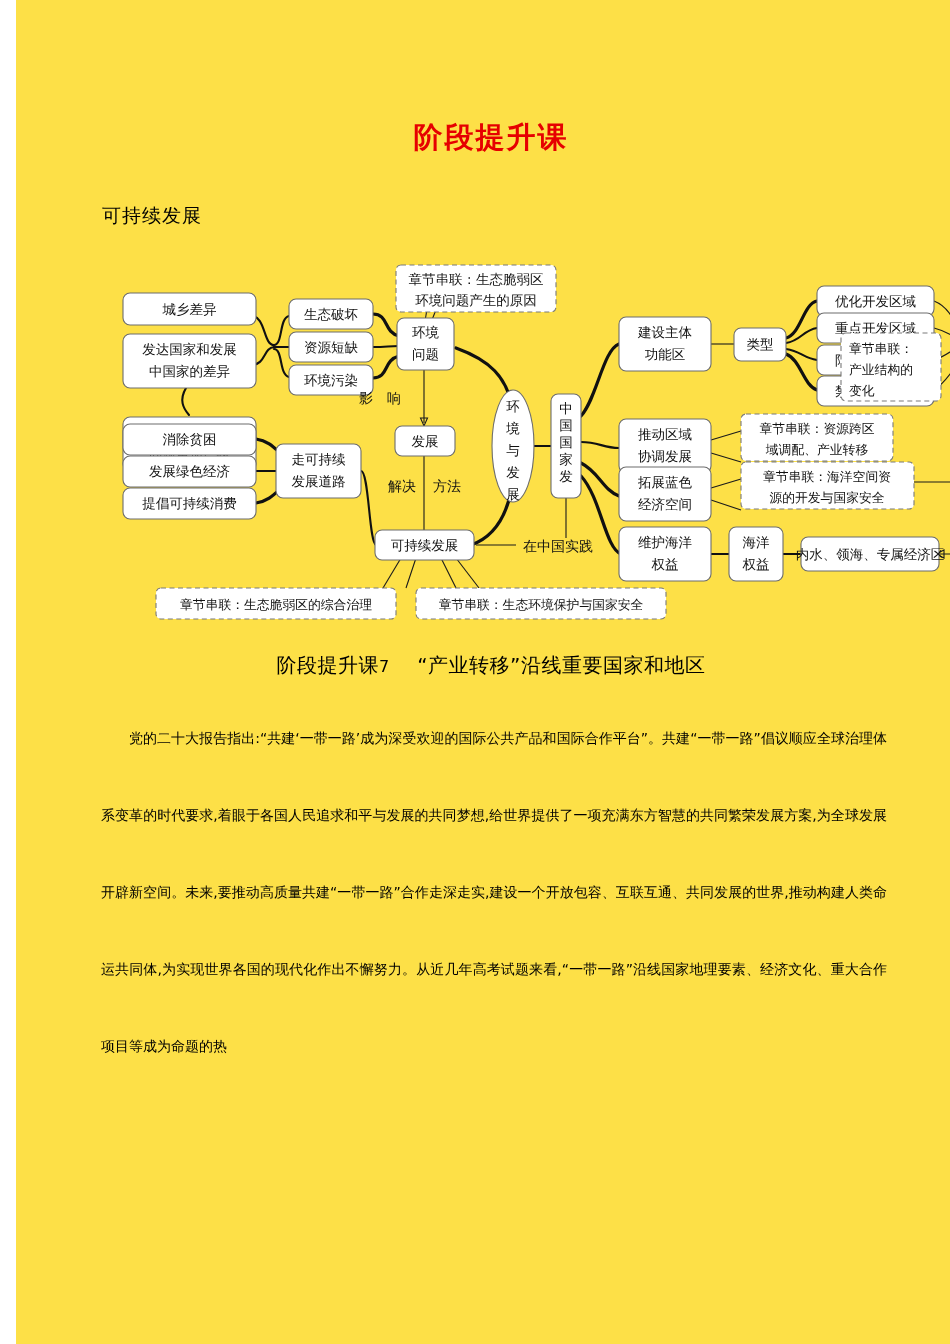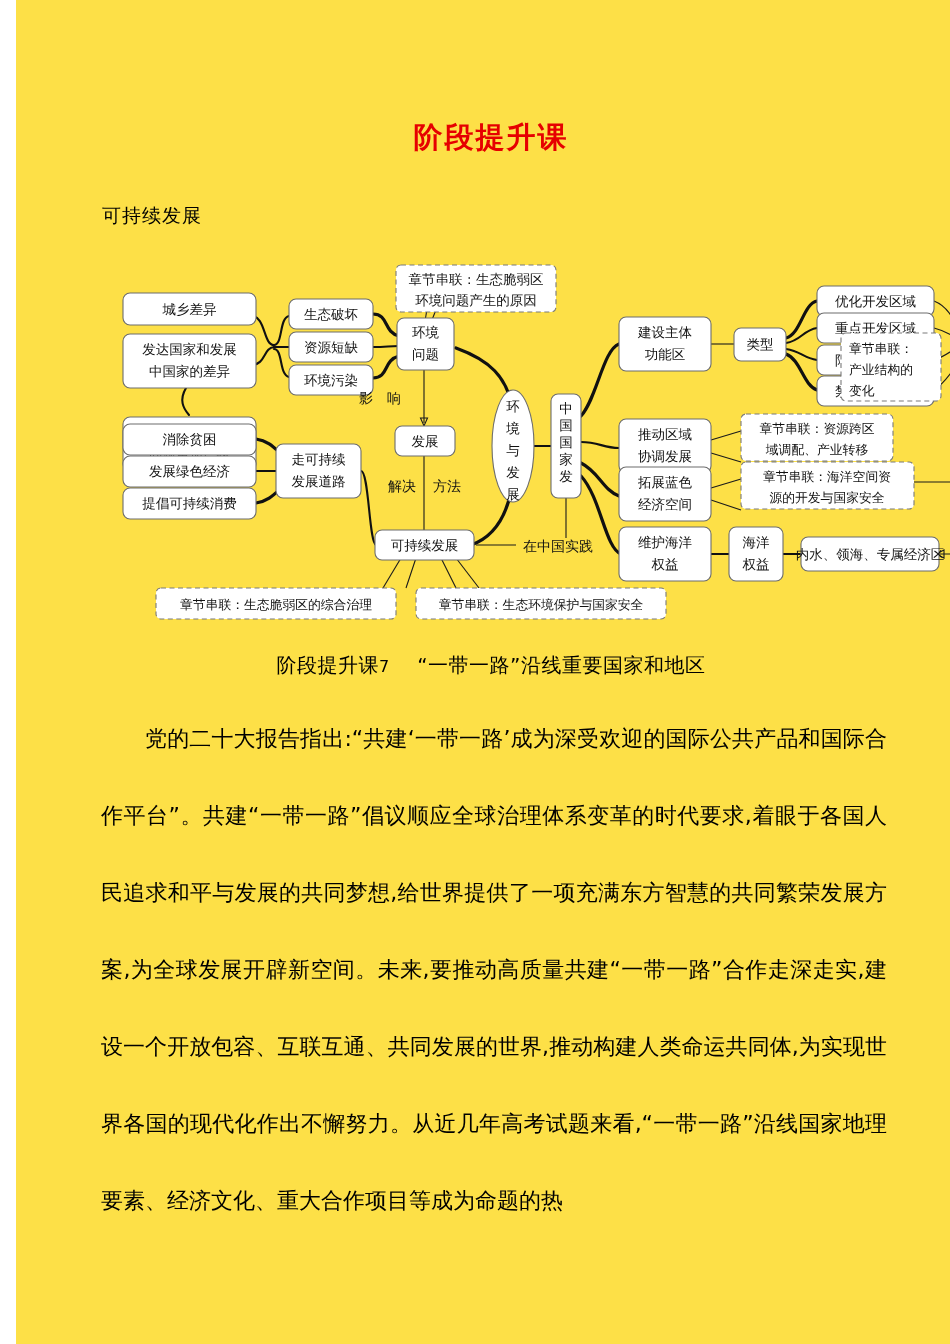--- a/index.html
+++ b/index.html
@@ -109,21 +109,21 @@
     letter-spacing: 0.5px;
   }
   .hot-heading .num { font-size: 16px; }
 
   
   .body-copy {
     position: absolute;
     top: 700px;
     left: 85px;
     width: 786px;
-    font-size: 22px;
+    font-size: 14px;
     line-height: 77px;
     color: #000;
     font-family: "DejaVu Sans", "Liberation Sans", sans-serif;
     text-align: justify;
     text-justify: inter-character;
     letter-spacing: 0px;
   }
   .body-copy p { margin: 0; text-indent: 2em; }
 </style>
 </head>
@@ -330,20 +330,20 @@
       <rect class="boxdash" x="45" y="340" width="240" height="31" rx="5"></rect>
       <text class="nodetext sm" x="165" y="361" text-anchor="middle">章节串联：生态脆弱区的综合治理</text>
 
       <rect class="boxdash" x="305" y="340" width="250" height="31" rx="5"></rect>
       <text class="nodetext sm" x="430" y="361" text-anchor="middle">章节串联：生态环境保护与国家安全</text>
 
     </svg>
   </div>
 
   <div class="hot-heading">
-    <span>阶段提升课</span><span class="num">7</span>&nbsp;&nbsp;&nbsp;&nbsp;<span>“一带一路”沿线重要国家和地区</span>
+    <span>阶段提升课</span><span class="num">7</span>&nbsp;&nbsp;&nbsp;&nbsp;<span>“产业转移”沿线重要国家和地区</span>
   </div>
 
   <div class="body-copy">
     <p>党的二十大报告指出:“共建‘一带一路’成为深受欢迎的国际公共产品和国际合作平台”。共建“一带一路”倡议顺应全球治理体系变革的时代要求,着眼于各国人民追求和平与发展的共同梦想,给世界提供了一项充满东方智慧的共同繁荣发展方案,为全球发展开辟新空间。未来,要推动高质量共建“一带一路”合作走深走实,建设一个开放包容、互联互通、共同发展的世界,推动构建人类命运共同体,为实现世界各国的现代化作出不懈努力。从近几年高考试题来看,“一带一路”沿线国家地理要素、经济文化、重大合作项目等成为命题的热</p>
   </div>
 
 </div>
 
 </body></html>

